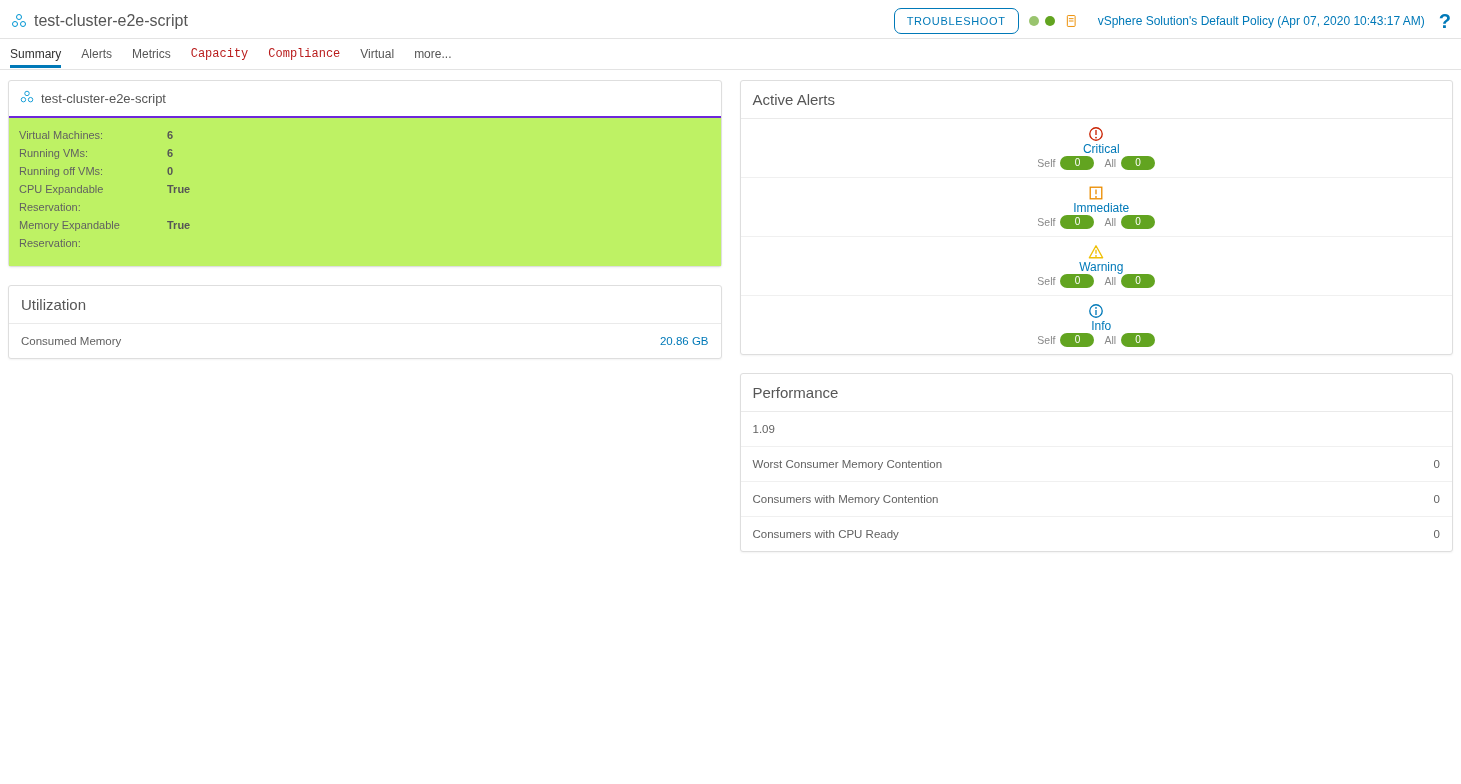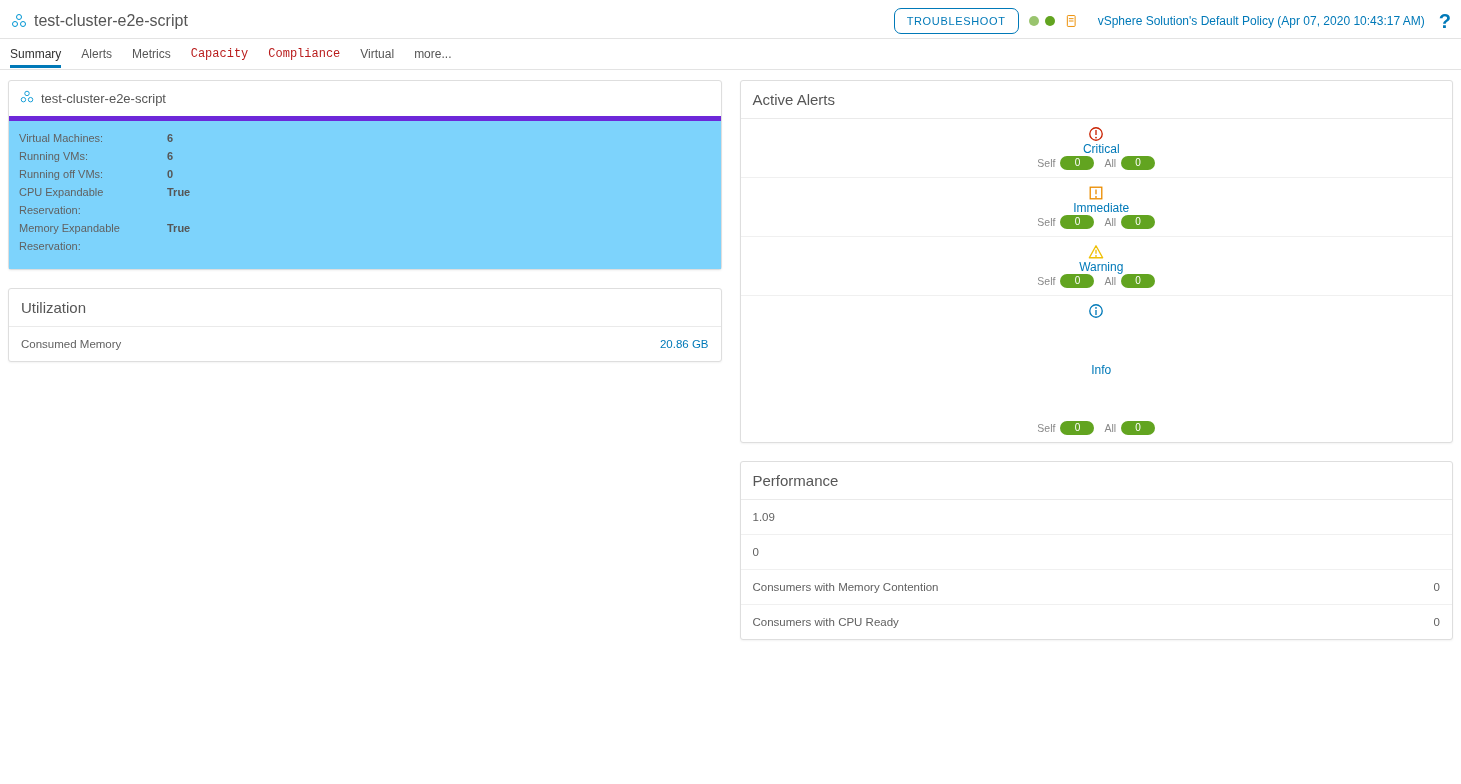--- a/index.html
+++ b/index.html
@@ -112,23 +112,23 @@
     background: #fff;
   }
 
   
   .info-card .ic-header {
     display:flex; align-items:center; gap:6px;
     padding: 8px 10px;
   }
   .info-card .ic-title { font-size: 13px; color:#565656; }
   .info-card .ic-body {
-    background: #7dd3fc;
+    background: #bef264;
     padding: 8px 10px 14px 10px;
-    border-top: 5px solid #6d28d9;
+    border-top: 2px solid #6d28d9;
   }
   .kv { display:flex; gap:8px; font-size:11px; color:#616161; line-height:18px;}
   .kv .k { width: 140px; }
   .kv .v { font-weight:bold; color:#565656; }
 
   
   .panel .p-header {
     padding: 10px 12px;
     font-size: 15px;
     color: #565656;
@@ -149,21 +149,21 @@
   .row .value.plain { color:#616161; }
 
   
   .alert-row {
     display:flex;
     align-items:center;
     padding: 7px 28px;
     border-bottom: 1px solid #f0f0f0;
     flex-direction: column;
   }
-  .alert-row:last-child { border-bottom:none;gap:44px; }
+  .alert-row:last-child { border-bottom:none; }
   .alert-icon { width:22px; display:flex; justify-content:center; }
   .alert-name { color:#0079b8; font-size:12px; cursor:pointer; margin-left:10px; flex:1;}
   .alert-counts { display:flex; align-items:center; gap:10px; font-size:10.5px; color:#888;}
   .pill {
     display:inline-flex; align-items:center; justify-content:center;
     min-width:22px; height:14px; padding:0 6px;
     border-radius: 8px;
     background:#62a420;
     color:#fff; font-size:10px; line-height:14px;
   }
@@ -354,20 +354,21 @@
         </div>
     </div>
 
     <div class="card panel">
       <div class="p-header">Performance</div>
       <div id="perf-rows">
           <div class="row">
             <span class="value plain">1.09</span>
           </div>
           <div class="row">
+            <span class="label">Worst Consumer Memory Contention</span>
             <span class="value plain">0</span>
           </div>
           <div class="row">
             <span class="label">Consumers with Memory Contention</span>
             <span class="value plain">0</span>
           </div>
           <div class="row">
             <span class="label">Consumers with CPU Ready</span>
             <span class="value plain">0</span>
           </div>

